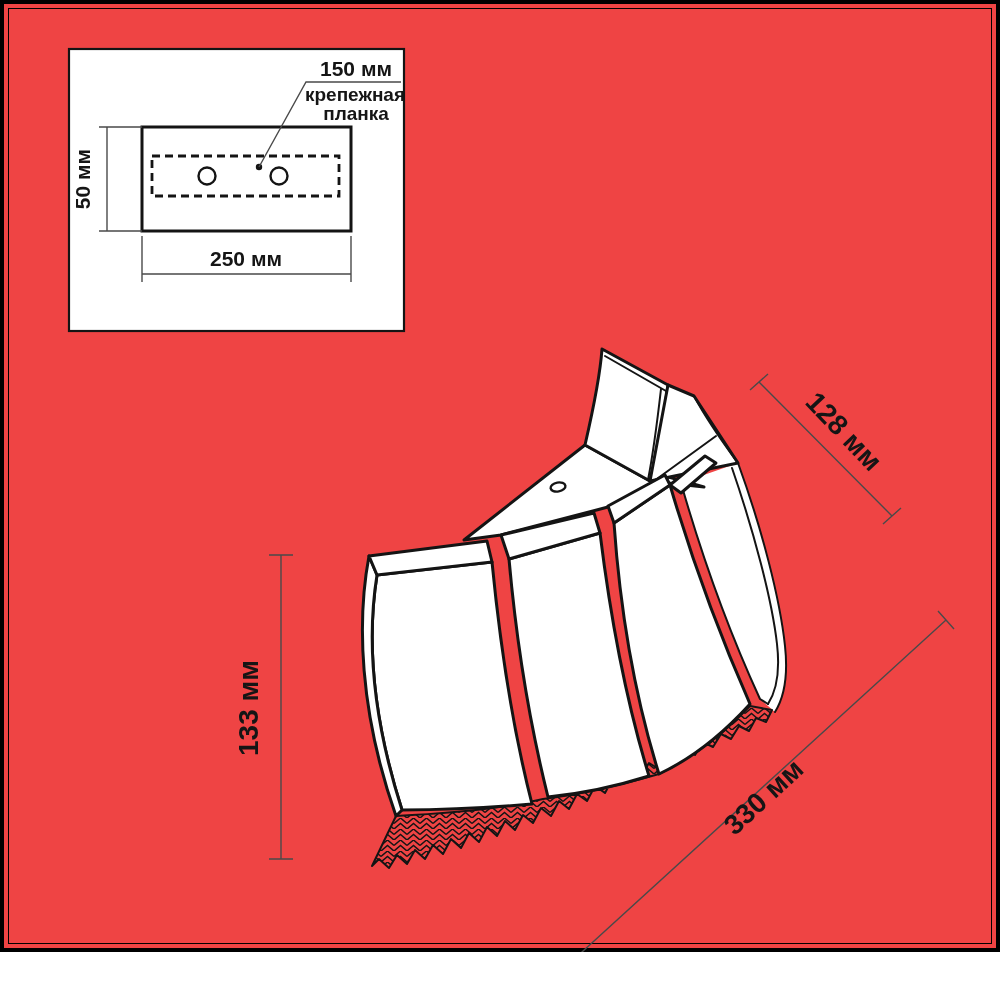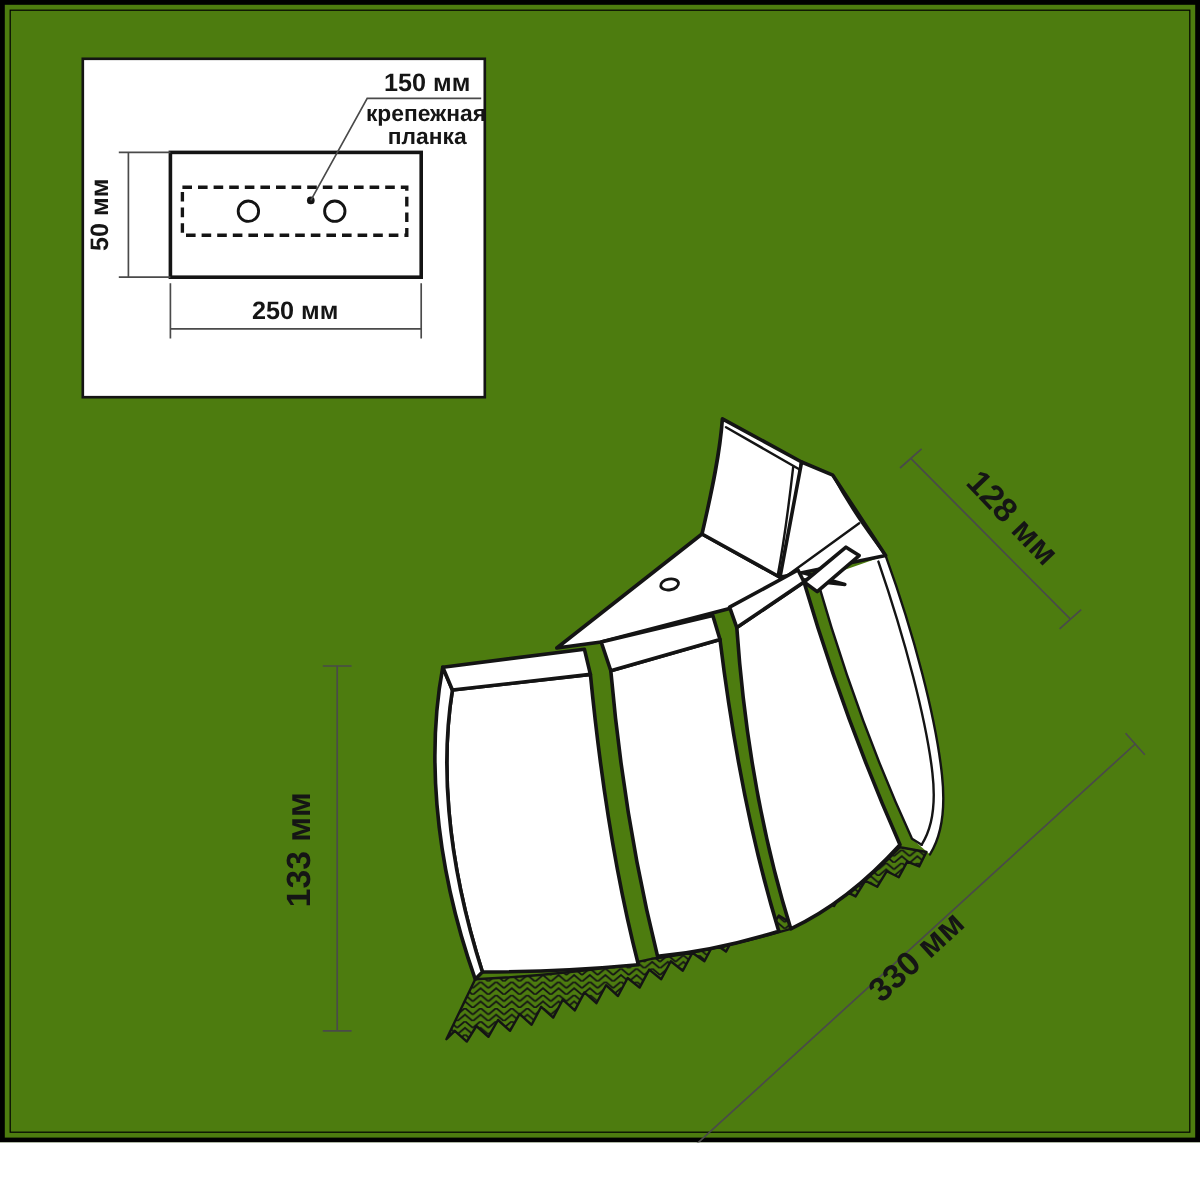--- a/index.html
+++ b/index.html
@@ -1,17 +1,17 @@
 <!DOCTYPE html>
 <html><head>
 <meta charset="utf-8">
 <style>
   html,body{margin:0;padding:0;background:#fff;}
   .page{
-    position:relative;width:1000px;height:952px;background:#4d7c0f;
+    position:relative;width:1000px;height:952px;background:#ef4444;
     box-sizing:border-box;border:4px solid #000;
     font-family:"Liberation Sans","DejaVu Sans",sans-serif;
   }
   .inner-frame{
     position:absolute;left:4px;top:4px;right:4px;bottom:4px;
     border:1.5px solid #000;pointer-events:none;
   }
   svg{position:absolute;left:0;top:0;}
   text{fill:#151515;font-family:"Liberation Sans","DejaVu Sans",sans-serif;font-weight:600;}
   .outline{fill:#fff;stroke:#141414;stroke-width:3;stroke-linejoin:round;stroke-linecap:round;}

